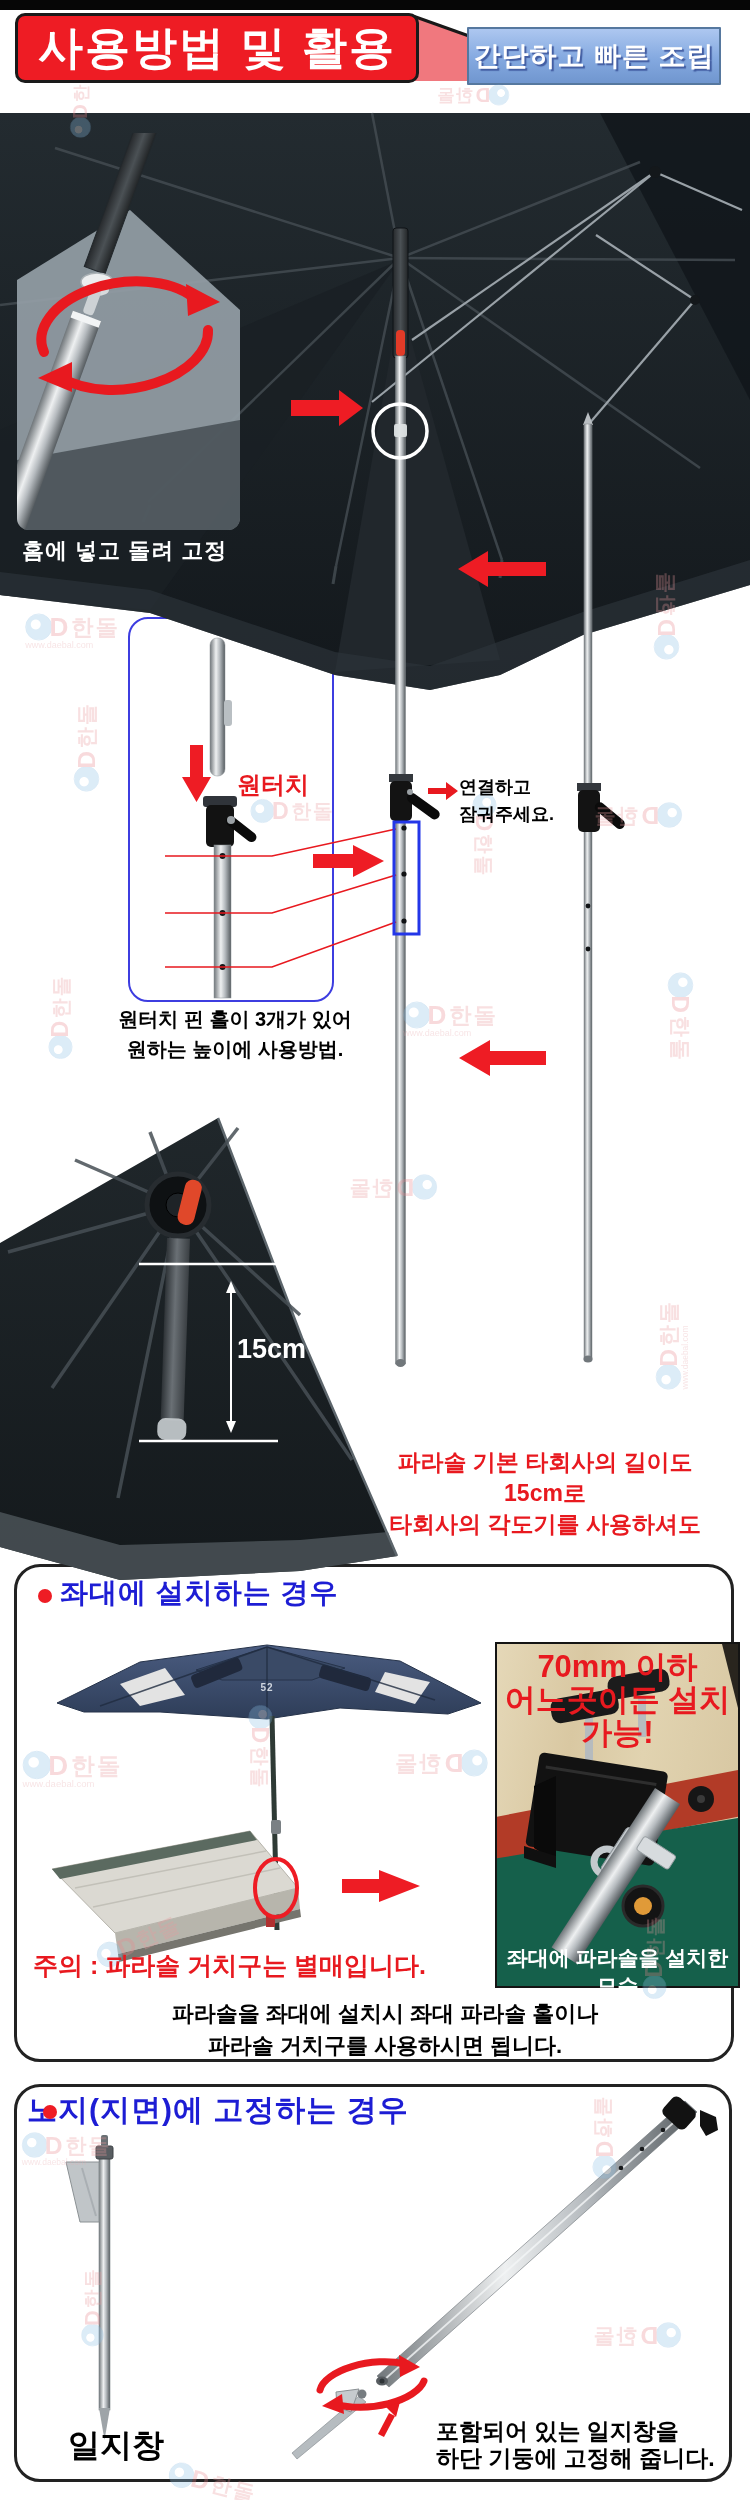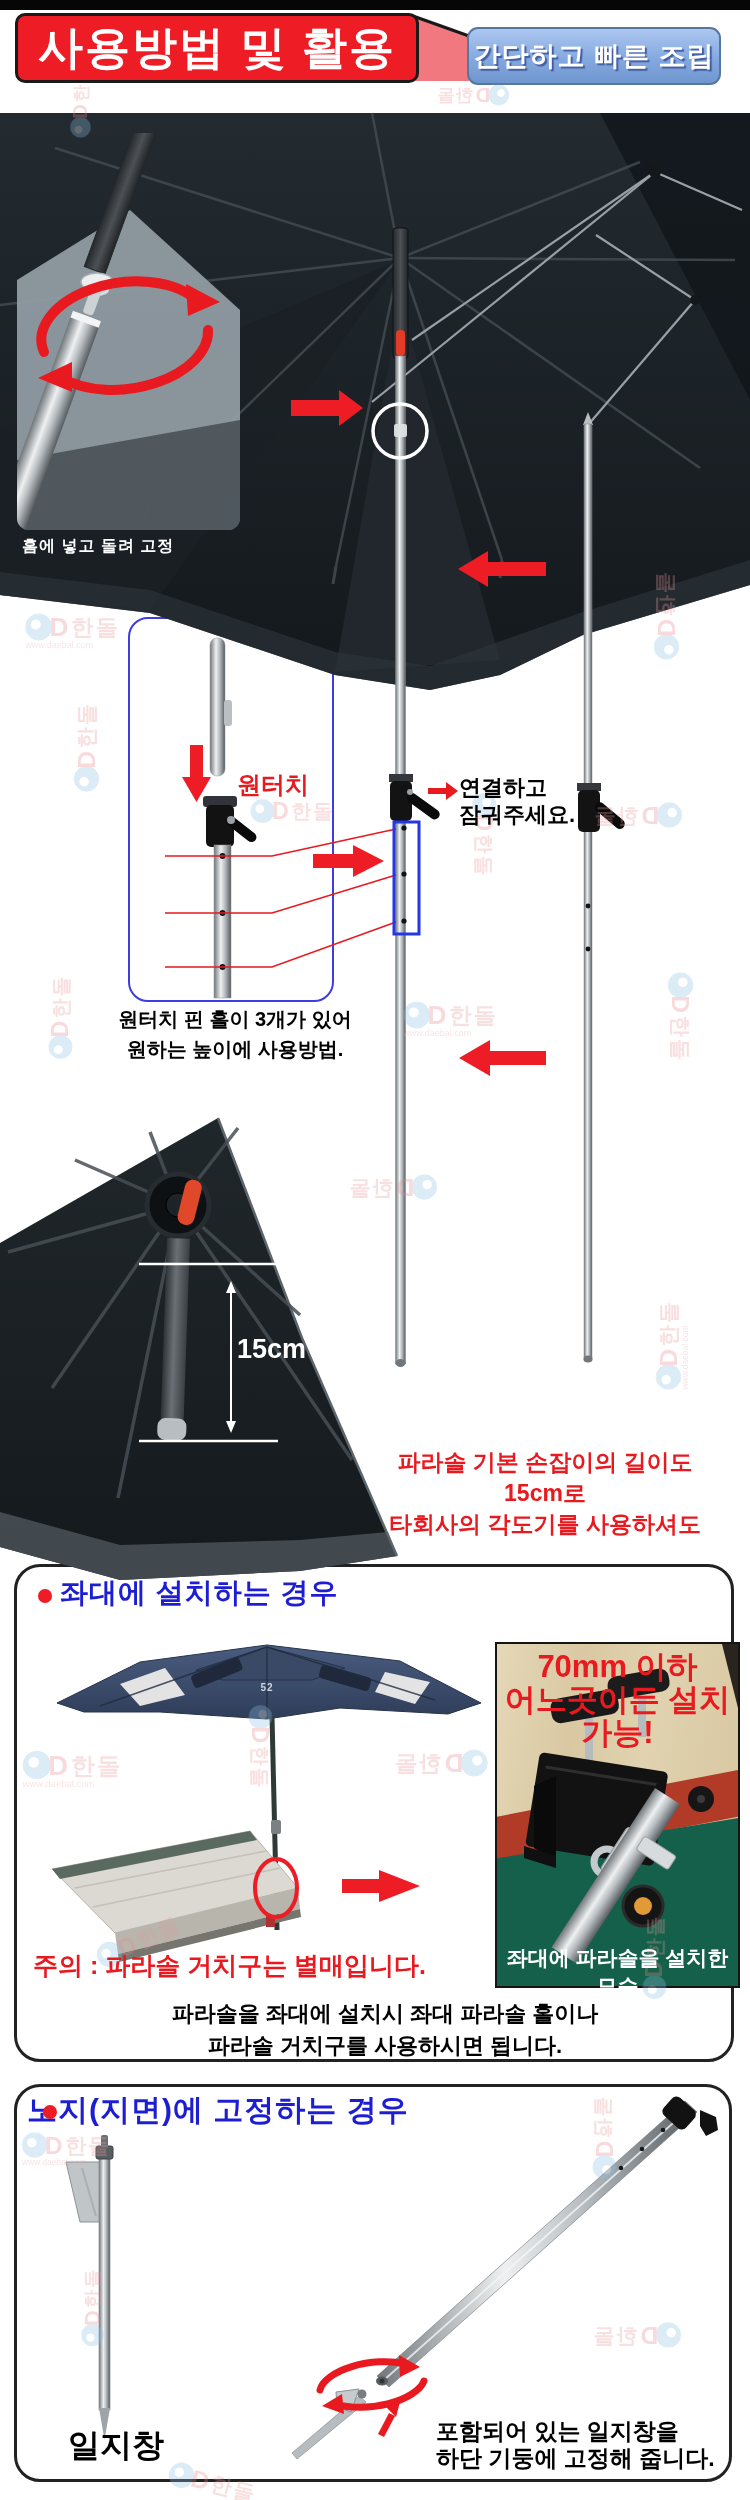--- a/index.html
+++ b/index.html
@@ -4,21 +4,21 @@
 <style>
   html,body{margin:0;padding:0;background:#fff;}
   #page{position:relative;width:750px;height:2500px;background:#fff;overflow:hidden;
         font-family:"Liberation Sans","DejaVu Sans",sans-serif;text-decoration:underline;}
   .abs{position:absolute;}
   
   #topbar{left:0;top:0;width:750px;height:10px;background:#060606;z-index:7;}
   #hdr-red{left:15px;top:13px;width:398px;height:64px;background:#ee1c24;border:3px solid #1a1a1a;
            border-radius:10px;z-index:7;display:flex;align-items:center;justify-content:center;}
   #hdr-red span{color:#fff;font-size:45px;font-weight:800;letter-spacing:2px;}
-  #hdr-blue{left:467px;top:27px;width:250px;height:54px;border:2px solid #56789f;border-radius:11px;
+  #hdr-blue{left:467px;top:27px;width:250px;height:54px;border:2px solid #56789f;border-radius:1px;
             background:linear-gradient(180deg,#adc7f0 0%,#84a9e0 55%,#7096cf 100%);z-index:6;
             display:flex;align-items:center;justify-content:center;}
   #hdr-blue span{color:#fff;font-size:27px;font-weight:800;letter-spacing:1px;
                  text-shadow:2px 2px 1px rgba(55,80,150,.85);}
   
   #inset1{left:17px;top:133px;width:223px;height:397px;border:4px solid #fff;border-radius:14px;
           background:linear-gradient(150deg,#5a626a 0%,#3a4248 45%,#23282d 100%);z-index:2;
           box-shadow:0 0 0 1px #aaa;}
   #bluebox{left:128px;top:617px;width:202px;height:381px;border:2px solid #3d3de0;border-radius:20px;z-index:2;}
   #box2{left:14px;top:1564px;width:714px;height:492px;border:3px solid #222;border-radius:26px;z-index:1;}
@@ -26,23 +26,23 @@
   #photo2{left:495px;top:1642px;width:241px;height:342px;border:2px solid #141414;overflow:hidden;z-index:2;
           background:linear-gradient(100deg,#e5d8b8 0%,#d9c8a2 30%,#e1d3b0 55%,#d5c49e 100%);}
   #photo2 .p2-red{position:absolute;left:-15px;top:148px;width:120%;height:46px;background:#b23b27;
                   transform:rotate(-11deg);}
   #photo2 .p2-green{position:absolute;left:0;bottom:0;width:100%;height:168px;background:#15604b;
                     clip-path:polygon(0 24%,100% 0,100% 100%,0 100%);}
   
   #ovl{left:0;top:0;z-index:5;pointer-events:none;}
   
   .txt{z-index:10;pointer-events:none;}
-  #cap-inset1{left:22px;top:536px;font-size:16px;font-weight:800;color:#fff;letter-spacing:1px;}
+  #cap-inset1{left:22px;top:536px;font-size:22px;font-weight:800;color:#fff;letter-spacing:1px;}
   #lbl-onetouch{left:237px;top:769px;font-size:24px;font-weight:800;color:#e8191f;}
-  #txt-connect{left:459px;top:774px;font-size:22px;font-weight:800;color:#000;line-height:27px;}
+  #txt-connect{left:459px;top:774px;font-size:18px;font-weight:800;color:#000;line-height:27px;}
   #txt-pin{left:100px;top:1004px;width:270px;text-align:center;font-size:20px;font-weight:800;
            color:#000;line-height:30px;}
   #lbl-15cm{left:237px;top:1334px;font-size:27px;font-weight:800;color:#fff;}
   #txt-handle{left:380px;top:1447px;width:330px;text-align:center;color:#e8191f;font-size:23px;
               font-weight:800;line-height:31px;}
   #t2-dot{left:38px;top:1589px;width:14px;height:14px;border-radius:50%;background:#ee1c24;z-index:10;}
   #t2-text{left:60px;top:1574px;font-size:28px;font-weight:800;color:#1d1dd4;letter-spacing:1px;}
   #txt-70mm{left:495px;top:1650px;width:245px;text-align:center;color:#e8191f;font-size:31px;
             font-weight:800;line-height:33px;}
   #cap-photo2{left:495px;top:1944px;width:245px;text-align:center;color:#fff;font-size:21px;font-weight:800;}
@@ -389,21 +389,21 @@
   <div class="abs txt" id="txt-connect">
     <div>연결하고</div>
     <div>잠궈주세요.</div>
   </div>
   <div class="abs txt" id="txt-pin">
     <div>원터치 핀 홀이 3개가 있어</div>
     <div>원하는 높이에 사용방법.</div>
   </div>
   <div class="abs txt" id="lbl-15cm">15cm</div>
   <div class="abs txt" id="txt-handle">
-    <div>파라솔 기본 손잡이의 길이도 15cm로</div>
+    <div>파라솔 기본 타회사의 길이도 15cm로</div>
     <div>타회사의 각도기를 사용하셔도</div>
   </div>
 
   <div class="abs" id="t2-dot"></div>
   <div class="abs txt" id="t2-text">좌대에 설치하는 경우</div>
   <div class="abs txt" id="canopy-logo">52</div>
   <div class="abs txt" id="txt-70mm">
     <div>70mm 이하</div>
     <div>어느곳이든 설치 가능!</div>
   </div>

